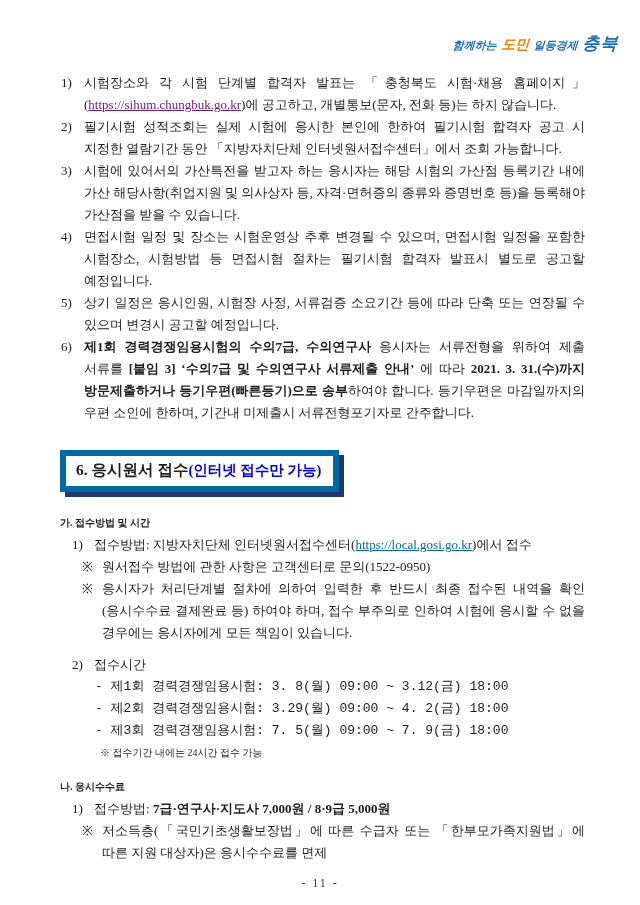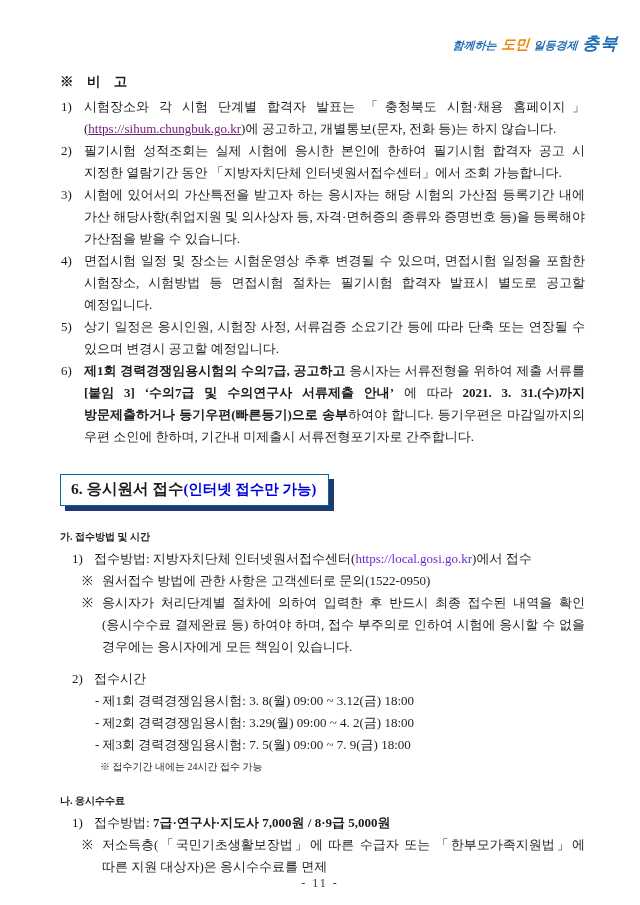--- a/index.html
+++ b/index.html
@@ -28,45 +28,45 @@
 
   .notes-heading {
     font-weight:bold; font-size:13.5px; line-height:20px;
     letter-spacing:5px; margin-bottom:4px;
   }
 
   .nitem { display:flex; font-size:13px; line-height:22px; }
   .nnum  { flex:none; width:23px; padding-left:1px; }
   .ntext { flex:1; text-align:justify; word-break:keep-all; }
   .b { font-weight:bold; }
-  a.doclink { color:#6d28d9; cursor:pointer; }
+  a.doclink { color:#0369a1; text-decoration:underline; cursor:pointer; }
   a.doclink-dark { color:#701a75; text-decoration:underline; cursor:pointer; }
 
   
   .section-box {
     display:inline-block;
     margin:26px 0 20px 0;
     padding:4px 12px 6px 10px;
-    border:1px solid #0369a1;
+    border:6px solid #0369a1;
     box-shadow:5px 5px 0 #1e3a6e;
     background:#ffffff;
     font-weight:bold; font-size:15.5px; line-height:20px;
   }
   .section-box .suffix { color:#0000dd; font-size:14.5px; }
 
   .sub-title {
     font-weight:bold; font-size:10px; line-height:22px;
     margin-top:12px;
   }
   .sitem  { display:flex; font-size:13px; line-height:22px; padding-left:12px; }
   .snum   { flex:none; width:22px; }
   .snote  { display:flex; font-size:13px; line-height:22px; padding-left:22px; }
   .smark  { flex:none; width:20px; }
   .stext  { flex:1; text-align:justify; word-break:keep-all; }
-  .trow   { font-size:13px; line-height:22px; padding-left:35px; }
+  .trow   { font-size:13px; line-height:22px; padding-left:35px;font-family:Liberation Mono, monospace; }
   .tnote  { font-size:10px; line-height:22px; padding-left:40px; }
   .mt10 { margin-top:10px; }
 
   .footer-page {
     position:absolute; bottom:14px; left:0; right:0;
     text-align:center; font-size:12px; color:#333;
     letter-spacing:2px;
     margin-top:8px;
   }
 </style>
@@ -78,21 +78,20 @@
   <div class="logo">
     <span class="lg-blue">함께하는</span>
     <span class="lg-orange">도민</span>
     <span class="lg-blue">일등경제</span>
     <span class="lg-big">충북</span>
   </div>
 
   <div class="content">
 
     
-    <div class="notes-heading">※ 비 고</div>
 
     <div class="nitem">
       <span class="nnum">1)</span>
       <span class="ntext"><span>시험장소와 각 시험 단계별 합격자 발표는 「충청북도 시험·채용 홈페이지」(</span><a class="doclink-dark">https://sihum.chungbuk.go.kr</a><span>)에 공고하고, 개별통보(문자, 전화 등)는 하지 않습니다.</span></span>
     </div>
 
     <div class="nitem">
       <span class="nnum">2)</span>
       <span class="ntext">필기시험 성적조회는 실제 시험에 응시한 본인에 한하여 필기시험 합격자 공고 시 지정한 열람기간 동안 「지방자치단체 인터넷원서접수센터」에서 조회 가능합니다.</span>
     </div>
@@ -107,21 +106,21 @@
       <span class="ntext">면접시험 일정 및 장소는 시험운영상 추후 변경될 수 있으며, 면접시험 일정을 포함한 시험장소, 시험방법 등 면접시험 절차는 필기시험 합격자 발표시 별도로 공고할 예정입니다.</span>
     </div>
 
     <div class="nitem">
       <span class="nnum">5)</span>
       <span class="ntext">상기 일정은 응시인원, 시험장 사정, 서류검증 소요기간 등에 따라 단축 또는 연장될 수 있으며 변경시 공고할 예정입니다.</span>
     </div>
 
     <div class="nitem">
       <span class="nnum">6)</span>
-      <span class="ntext"><span class="b">제1회 경력경쟁임용시험의 수의7급, 공고하고</span><span> 응시자는 서류전형을 위하여 제출 서류를 </span><span class="b">[붙임 3] ‘수의7급 및 수의연구사 서류제출 안내’</span><span> 에 따라 </span><span class="b">2021. 3. 31.(수)까지 방문제출하거나 등기우편(빠른등기)으로 송부</span><span>하여야 합니다. 등기우편은 마감일까지의 우편 소인에 한하며, 기간내 미제출시 서류전형포기자로 간주합니다.</span></span>
+      <span class="ntext"><span class="b">제1회 경력경쟁임용시험의 수의7급, 수의연구사</span><span> 응시자는 서류전형을 위하여 제출 서류를 </span><span class="b">[붙임 3] ‘수의7급 및 수의연구사 서류제출 안내’</span><span> 에 따라 </span><span class="b">2021. 3. 31.(수)까지 방문제출하거나 등기우편(빠른등기)으로 송부</span><span>하여야 합니다. 등기우편은 마감일까지의 우편 소인에 한하며, 기간내 미제출시 서류전형포기자로 간주합니다.</span></span>
     </div>
 
     
     <div class="section-box">
       <span>6. 응시원서 접수</span><span class="suffix">(인터넷 접수만 가능)</span>
     </div>
 
     
     <div class="sub-title" style="margin-top:0;">가. 접수방법 및 시간</div>
 

